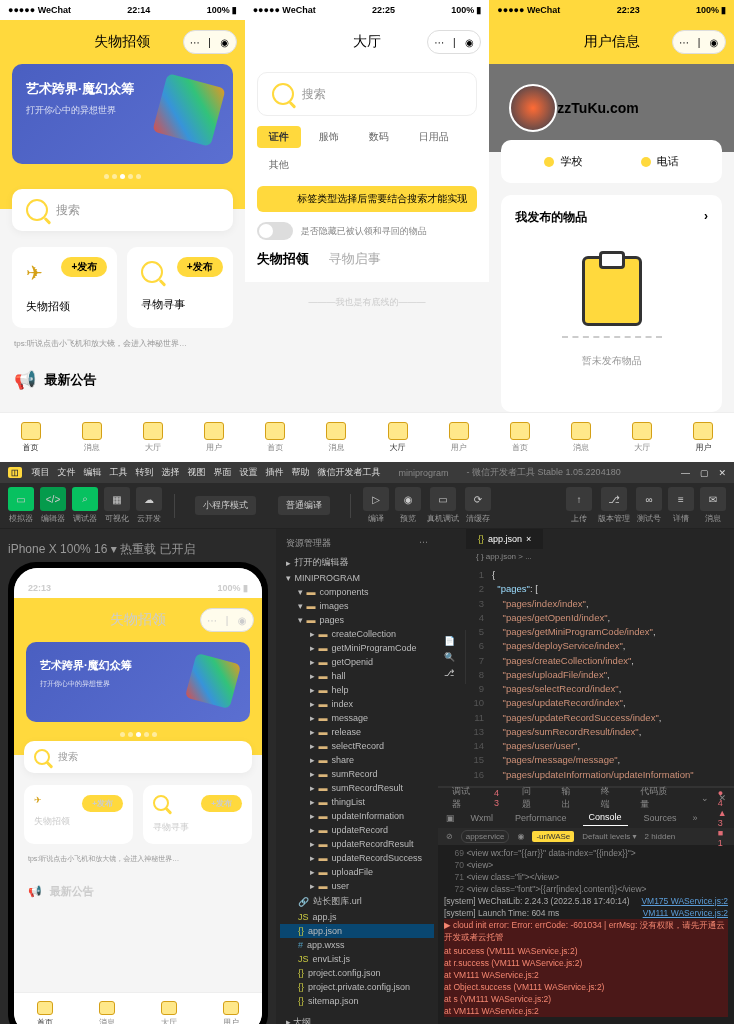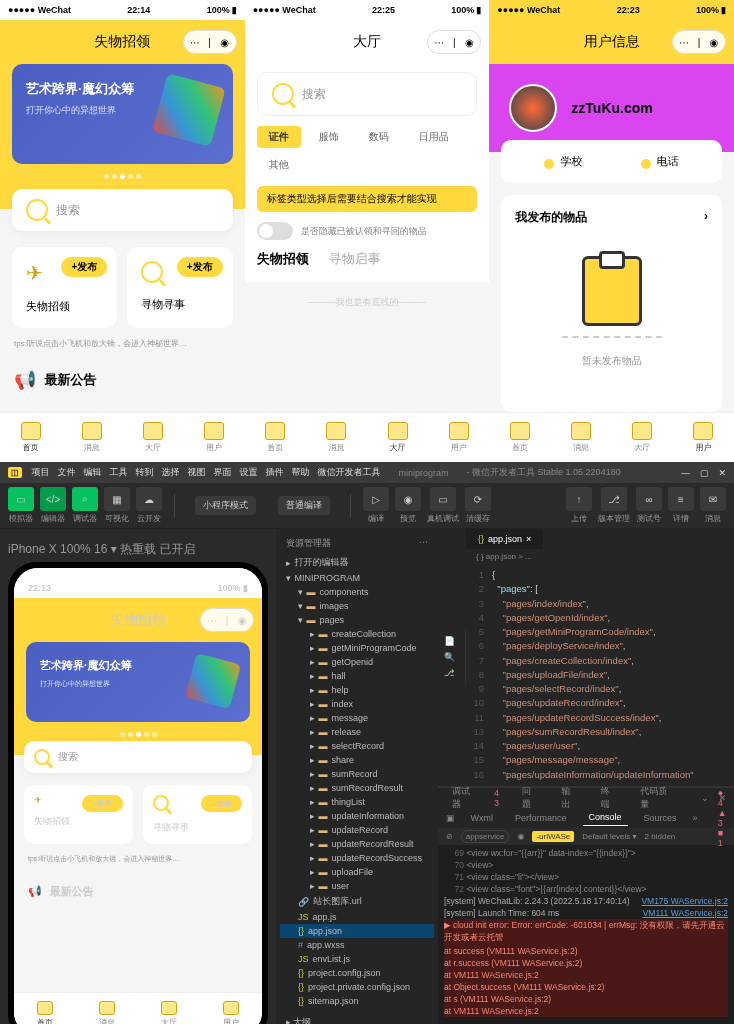--- a/index.html
+++ b/index.html
@@ -39,35 +39,35 @@
 .announce-icon { font-size: 18px; }
 .tabbar { display: flex; background: #fff; height: 50px; border-top: 1px solid #eee; margin-top: auto; }
 .tab-item { flex: 1; display: flex; flex-direction: column; align-items: center; justify-content: center; font-size: 8px; color: #888; gap: 2px; }
 .tab-item.active { color: #333; }
 .tab-icon { width: 20px; height: 18px; background: #ffe88a; border: 1px solid #d4a017; border-radius: 3px; }
 
 
 .chips { display: flex; gap: 6px; margin: 10px 12px; flex-wrap: wrap; }
 .chip { padding: 4px 12px; border-radius: 4px; font-size: 10px; color: #666; }
 .chip.active { background: #ffd93d; color: #333; font-weight: 600; }
-.hint-bar { margin: 0 12px 10px; background: #ffd93d; border-radius: 6px; padding: 6px 10px; font-size: 10px; text-align: left; }
+.hint-bar { margin: 0 12px 10px; background: #ffd93d; border-radius: 6px; padding: 6px 10px; font-size: 10px; text-align: right; }
 .toggle-row { display: flex; align-items: center; gap: 8px; margin: 8px 12px; font-size: 9px; color: #888; }
 .toggle { width: 36px; height: 18px; background: #ddd; border-radius: 9px; position: relative; }
 .toggle::after { content: ""; width: 14px; height: 14px; background: #fff; border-radius: 50%; position: absolute; left: 2px; top: 2px; }
 .seg-tabs { display: flex; margin: 10px 12px 0; gap: 20px; }
 .seg-tab { font-size: 13px; font-weight: 700; padding-bottom: 6px; }
 .seg-tab.inactive { color: #aaa; font-weight: 400; }
 .footer-line { text-align: center; font-size: 9px; color: #ccc; margin: 14px 0; }
 
 
-.profile-header { background: #d946ef; padding: 20px; display: flex; align-items: center; gap: 14px; }
+.profile-header { background: #737373; padding: 20px; display: flex; align-items: center; }
 .avatar { width: 48px; height: 48px; border-radius: 50%; background: radial-gradient(circle,#ff6b35,#2c3e50); border: 2px solid #fff; }
 .uname { font-size: 14px; font-weight: 600; }
 .info-tabs { background: #fff; border-radius: 10px; margin: -12px 12px 12px; padding: 14px; display: flex; }
-.info-tab { flex: 1; display: flex; align-items: flex-end; justify-content: center; gap: 6px; font-size: 11px; }
+.info-tab { flex: 1; display: flex; align-items: center; justify-content: center; gap: 6px; font-size: 11px; }
 .info-dot { width: 10px; height: 10px; border-radius: 50%; }
 .my-items { background: #fff; border-radius: 10px; margin: 0 12px; padding: 14px; }
 .my-items-title { font-size: 12px; font-weight: 600; display: flex; justify-content: space-between; }
 .empty { text-align: center; padding: 30px 0; }
 .clipboard { width: 60px; height: 70px; margin: 0 auto 10px; border: 3px solid #333; border-radius: 6px; position: relative; background: #ffd93d; }
 .clipboard::before { content: ""; position: absolute; top: -8px; left: 50%; transform: translateX(-50%); width: 20px; height: 12px; background: #fff; border: 3px solid #333; border-radius: 4px; }
 .empty-text { font-size: 10px; color: #999; margin-top: 16px; }
 
 
 .ide { background: #2a2a2a; color: #ccc; font-size: 9px; }

